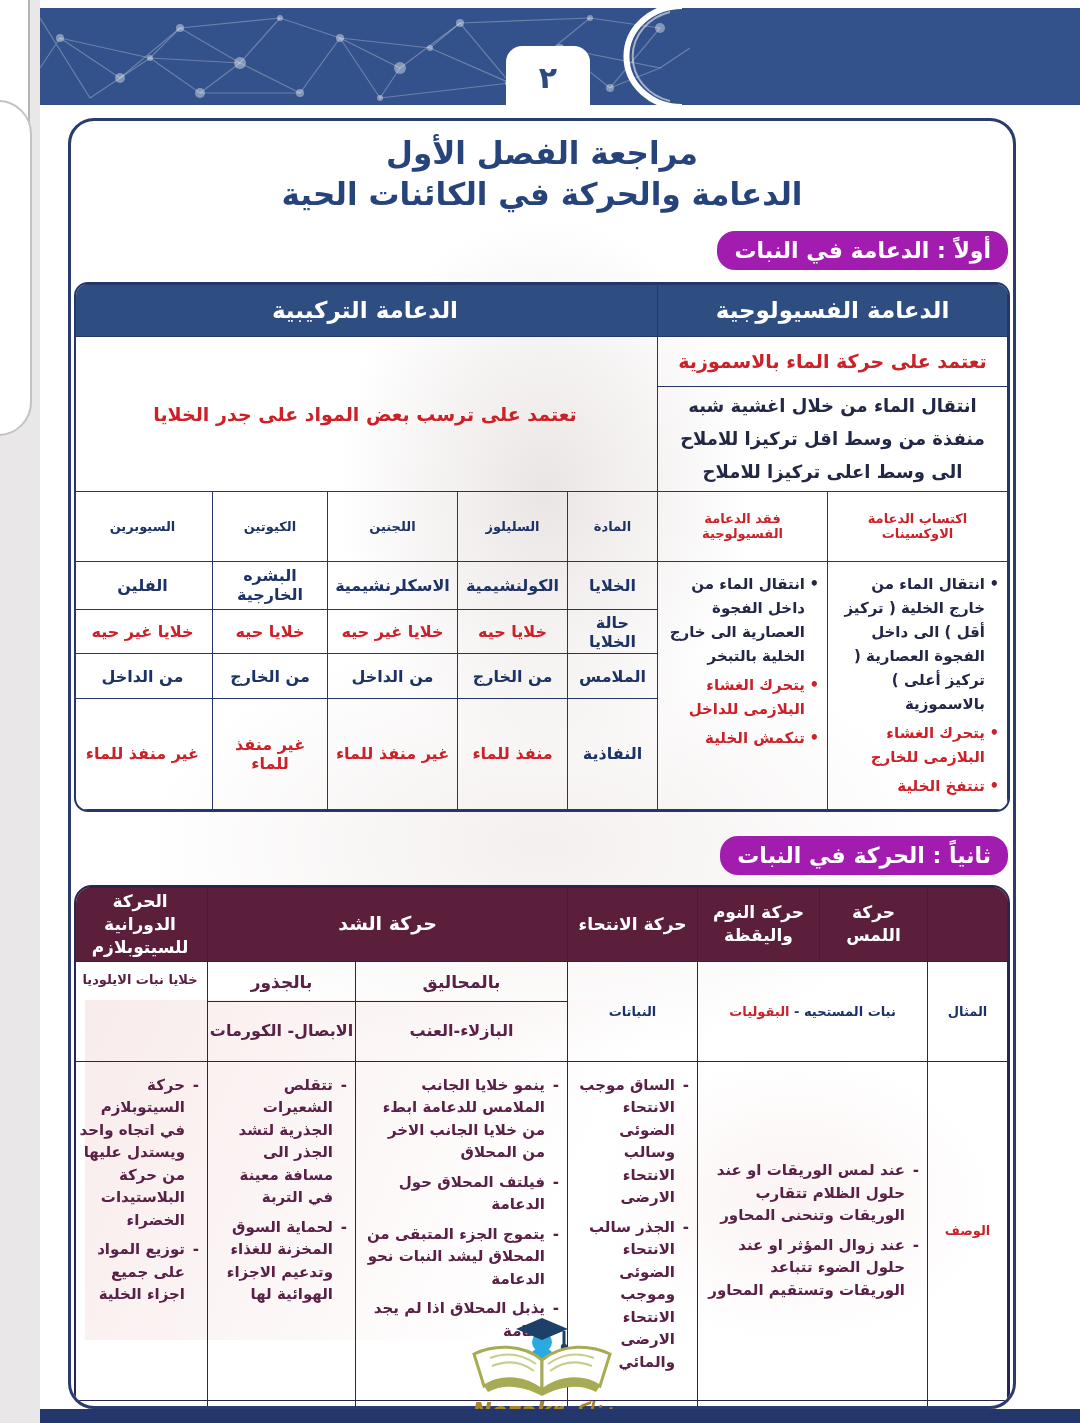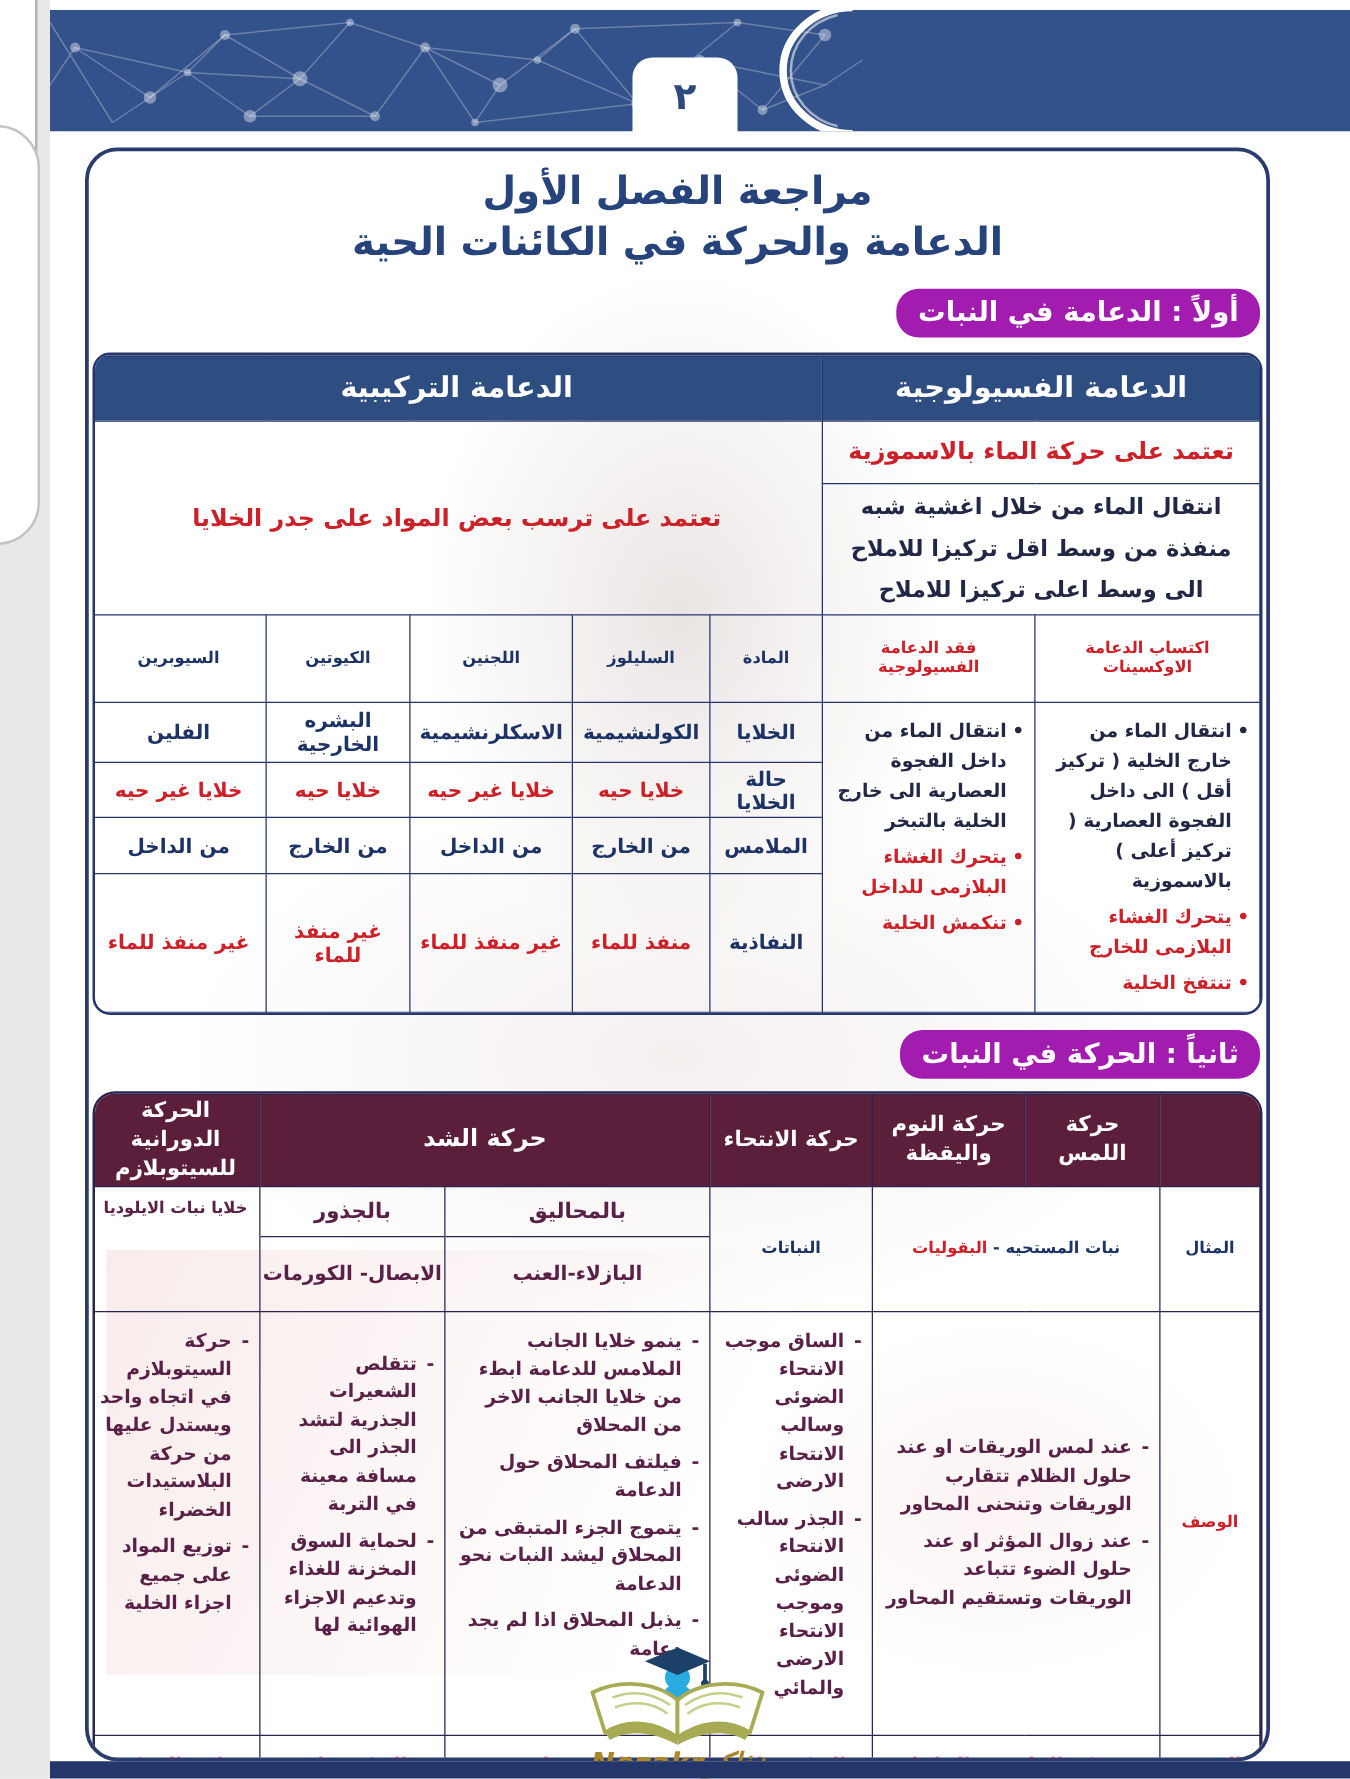--- a/index.html
+++ b/index.html
@@ -40,21 +40,21 @@
 
   
   .card { position:absolute; left:68px; top:118px; width:948px; height:1291px;
     border:3px solid #2a3b6e; border-radius:26px; z-index:2; direction:rtl; overflow:hidden; }
 
   .doc-title { margin-top:12px; text-align:center; font-size:31px; font-weight:bold; color:#26437c; line-height:1.32; }
 
   .badge-row { display:flex; justify-content:flex-start; padding:0 5px; }
   .badge { background:#a21caf; color:#fff; font-weight:bold; font-size:22px; padding:7px 17px; border-radius:18px; }
   .badge-1 { margin-top:16px; }
-  .badge-2 { margin-top:12px;text-align:right; }
+  .badge-2 { margin-top:24px;text-align:right; }
 
   .t-wrap { margin:12px auto 0; width:936px; border:2px solid #26366b; overflow:hidden; background:transparent; }
   .t1-wrap { border-radius:14px; }
   .t2-wrap { border-radius:18px 18px 24px 24px; border-color:#2a2550; margin-top:10px; }
 
   table { border-collapse:collapse; width:100%; table-layout:fixed; direction:rtl; }
   td { border:1.6px solid #26366b; text-align:center; vertical-align:middle; font-weight:bold; padding:2px 4px; }
   .t2 td { border-color:#2a2550; }
 
   .th1 { background:#2e4d80; color:#fff; font-size:23px; border-color:#26366b; }
@@ -281,21 +281,21 @@
           <td class="desc-cell vtop">
             <div class="bl dash maroon">الساق موجب الانتحاء الضوئى وسالب الانتحاء الارضى</div>
             <div class="bl dash maroon">الجذر سالب الانتحاء الضوئى وموجب الانتحاء الارضى والمائي</div>
           </td>
           <td class="desc-cell vtop">
             <div class="bl dash maroon">ينمو خلايا الجانب الملامس للدعامة ابطء من خلايا الجانب الاخر من المحلاق</div>
             <div class="bl dash maroon">فيلتف المحلاق حول الدعامة</div>
             <div class="bl dash maroon">يتموج الجزء المتبقى من المحلاق ليشد النبات نحو الدعامة</div>
             <div class="bl dash maroon">يذبل المحلاق اذا لم يجد دعامة</div>
           </td>
-          <td class="desc-cell vtop" style="padding-top:30px">
+          <td class="desc-cell vtop" style="padding-top:12px">
             <div class="bl dash maroon">تتقلص الشعيرات الجذرية لتشد الجذر الى مسافة معينة في التربة</div>
             <div class="bl dash maroon">لحماية السوق المخزنة للغذاء وتدعيم الاجزاء الهوائية لها</div>
           </td>
           <td class="desc-cell vtop">
             <div class="bl dash maroon">حركة السيتوبلازم في اتجاه واحد ويستدل عليها من حركة البلاستيدات الخضراء</div>
             <div class="bl dash maroon">توزيع المواد على جميع اجزاء الخلية</div>
           </td>
         </tr>
         <tr style="height:48px">
           <td class="red f16">السبب</td>

